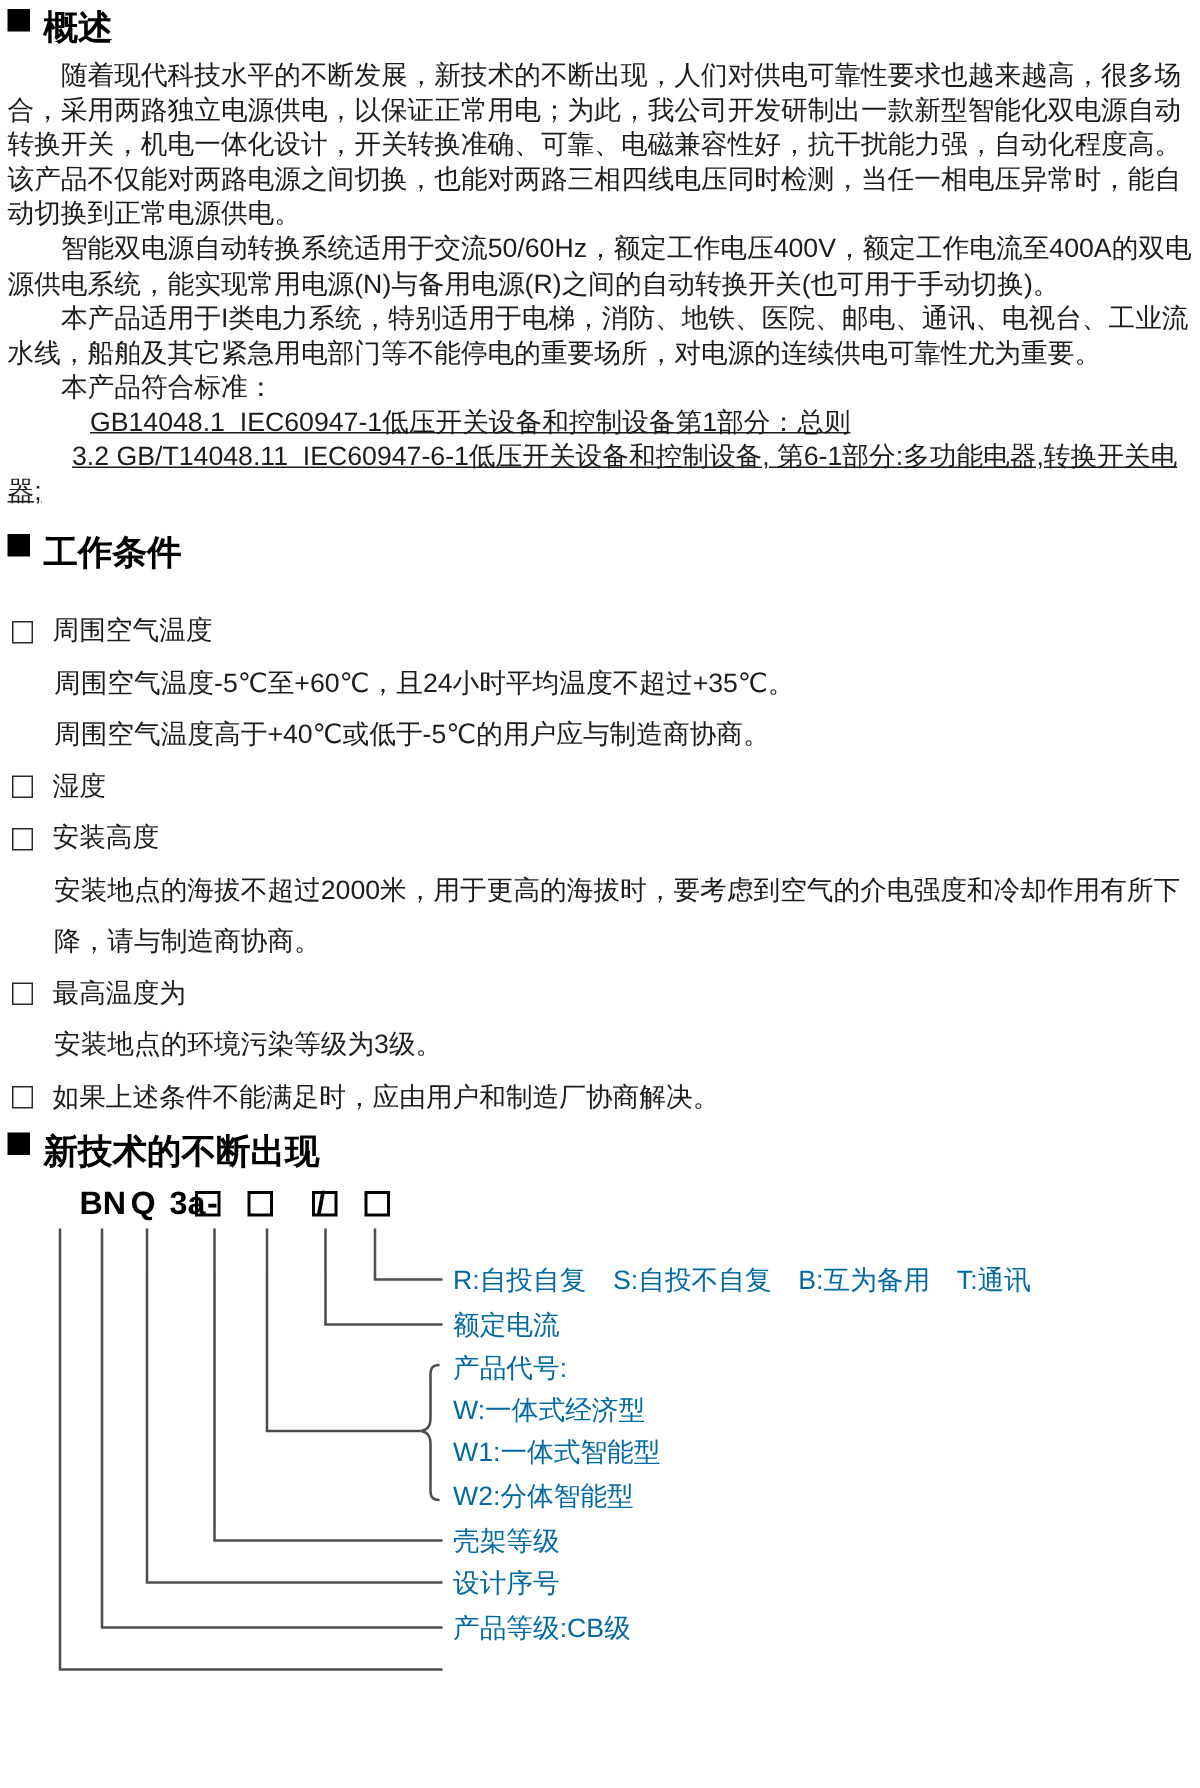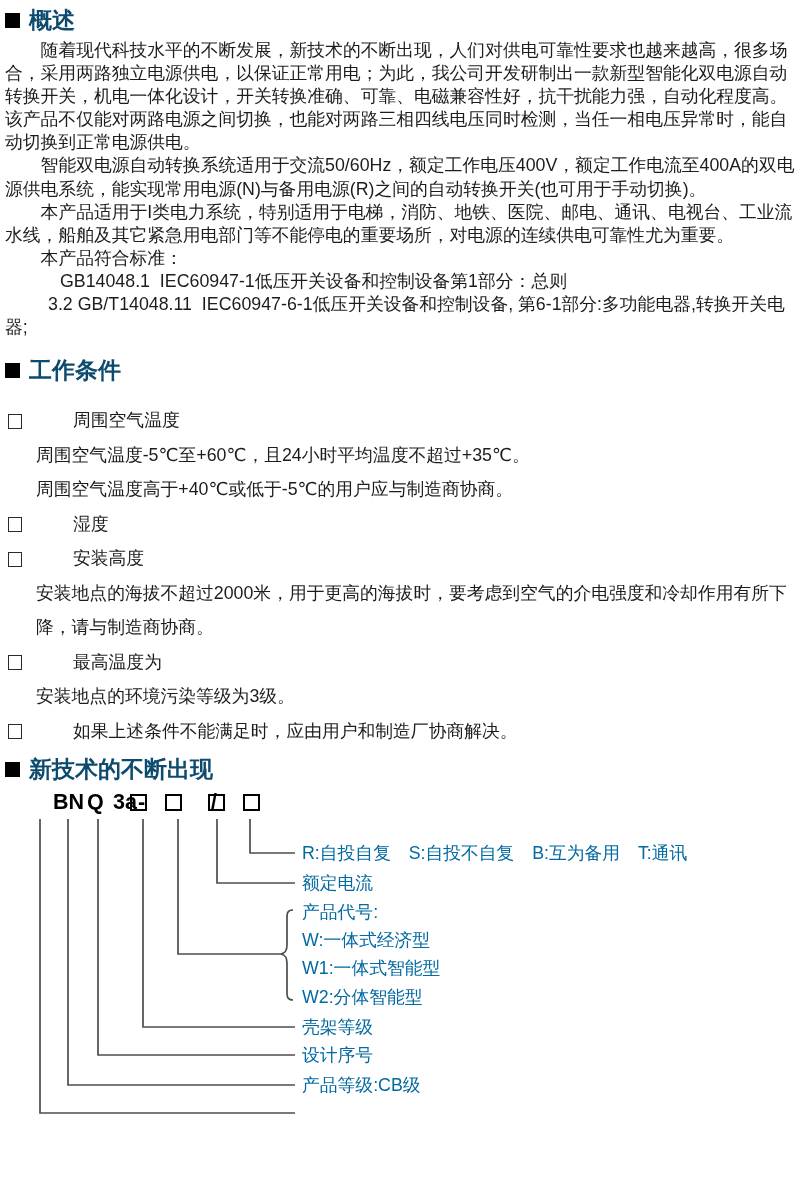--- a/index.html
+++ b/index.html
@@ -8,43 +8,44 @@
     width:800px;height:1192px;
     overflow:hidden;
     background:#fff;
     color:#1c1c1c;
     font-family:"Liberation Sans","DejaVu Sans",sans-serif;
     font-size:17.8px;
     line-height:23.1px;
   }
   
   .sec-heading{
-    display:flex;align-items:center;
-    font-weight:bold;color:#0c4a6e;
+    display:flex;
+    font-weight:bold;color:#000000;
     font-size:23px;line-height:28px;
     margin:0 0 0 5px;
+    font-family:Liberation Mono, monospace;
   }
   .sq-bullet{
     display:inline-block;width:15px;height:15px;
     background:#000;margin-right:9px;flex:0 0 auto;
   }
   .h1{margin-top:6px;}
   .h2{margin-top:17px;}
   .h3{margin-top:7px;}
   
   .overview{margin-top:5px;padding:0 5px;}
   .overview p{margin:0;text-indent:2em;}
   .std-intro{margin:0;text-indent:2em;}
   .std-a{margin:0;text-indent:0;padding-left:55px;white-space:pre-wrap;}
   .std-b{margin:0;text-indent:43px;white-space:pre-wrap;}
-  .overview .std-a,.overview .std-b{text-indent:0;}
+  .overview .std-a,.overview .std-b{text-indent:0;text-decoration:underline;}
   .overview p.std-b{text-indent:43px;}
   
   .conditions{margin-top:19px;padding:0 5px;line-height:34.5px;}
-  .cond-title{display:flex;align-items:baseline;gap:38px;}
+  .cond-title{display:flex;align-items:baseline;}
   .checkbox{
     display:inline-block;flex:0 0 auto;
     width:12px;height:13px;
     border:1.6px solid #2a2a2a;
     margin:0 13px 0 3px;
     position:relative;top:1px;
     align-self:center;
   }
   .cond-body{margin-left:31px;}
   

